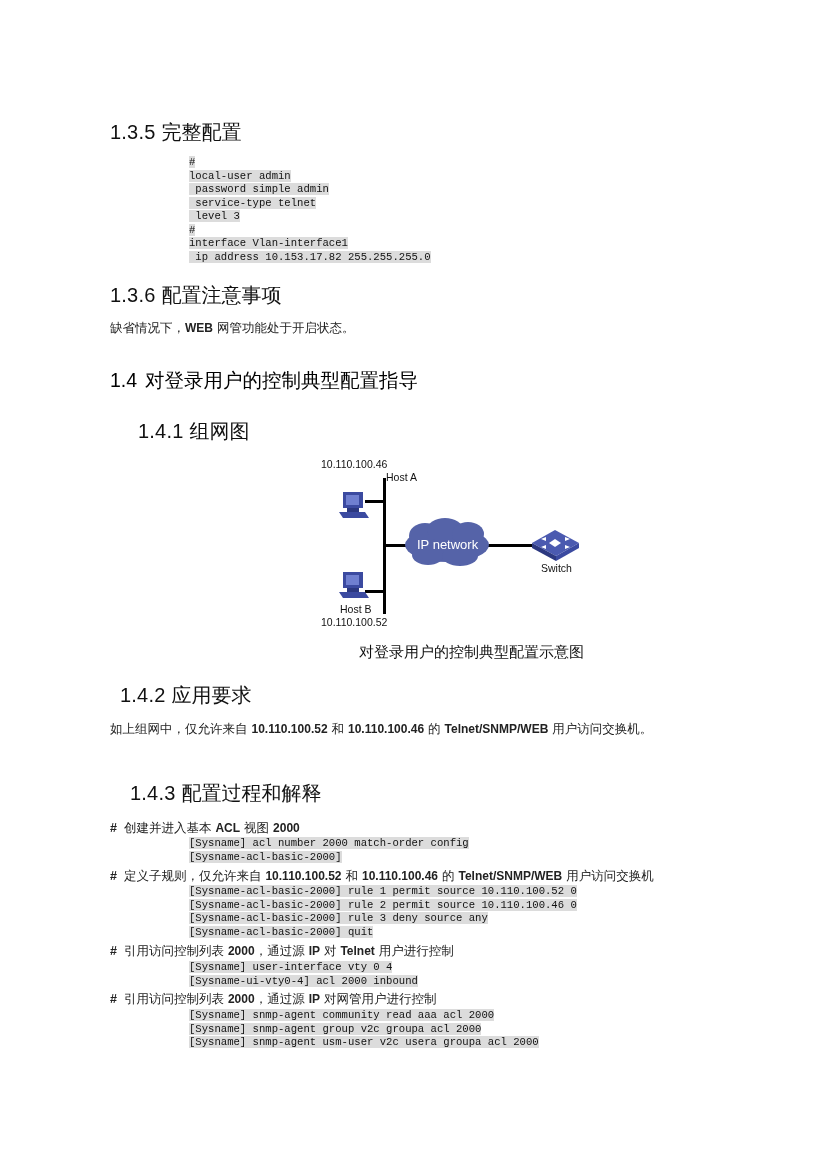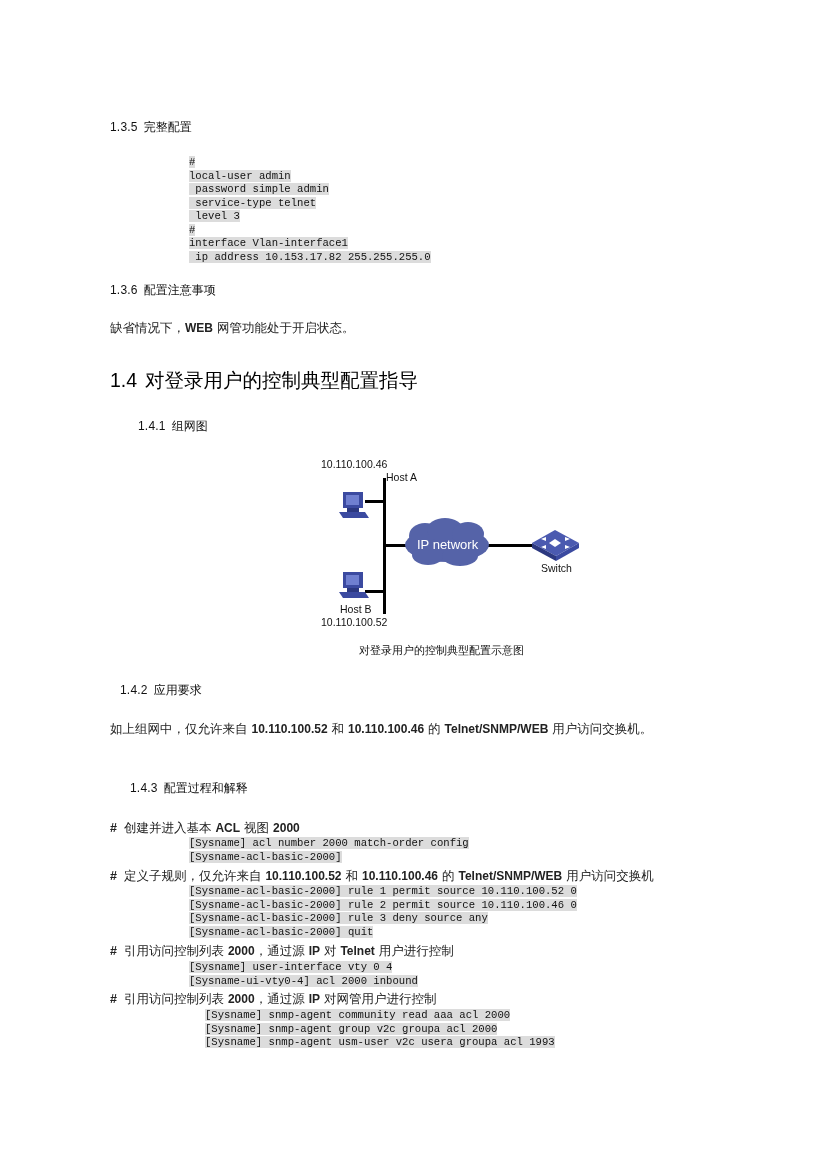--- a/index.html
+++ b/index.html
@@ -1,32 +1,32 @@
 <!DOCTYPE html>
 <html><head>
 <meta charset="utf-8">
 <style>
   html, body { margin: 0; padding: 0; background: #ffffff; }
   body { width: 827px; height: 1170px; position: relative; overflow: hidden;
          font-family: "DejaVu Sans", "Liberation Sans", sans-serif; color: #111; }
   .abs { position: absolute; }
-  .h3 { font-family: "Liberation Sans", "DejaVu Sans", sans-serif; font-size: 12px; color: #111; white-space: nowrap; }
+  .h3 { font-family: "Liberation Sans", "DejaVu Sans", sans-serif; font-size: 20px; color: #111; white-space: nowrap; }
   .h3 .num { letter-spacing: 0.2px; margin-right: 6px; }
   .h2 { font-family: "Liberation Sans", "DejaVu Sans", sans-serif; font-size: 19.5px; color: #000; white-space: nowrap; }
   .h2 .num { margin-right: 8px; font-weight: normal; }
   .para { font-size: 12.5px; color: #222; white-space: nowrap; }
   .para b { font-family: "Liberation Sans", sans-serif; font-weight: bold; font-size: 12px; }
   .code { font-family: "Liberation Mono", "DejaVu Sans Mono", monospace; font-size: 10.6px; line-height: 13.5px; color: #111; }
   .code .ln { display: block; white-space: pre; }
   .code .ln span { background: #dcdcdc; }
   .step { font-size: 12.5px; color: #222; white-space: nowrap; }
   .step b { font-family: "Liberation Sans", sans-serif; font-weight: bold; font-size: 12px; }
   .step .hash { font-family: "Liberation Sans", sans-serif; font-weight: bold; margin-right: 7px; }
   .diagram-label { font-family: "Liberation Sans", sans-serif; font-size: 10.5px; color: #111; white-space: nowrap; }
-  .caption { font-size: 11px; color: #111; white-space: nowrap; }
+  .caption { font-size: 15px; color: #111; white-space: nowrap; }
 </style>
 </head>
 <body>
 
 <div class="abs h3" style="left:110px; top:119px;">
   <span class="num">1.3.5</span><span>完整配置</span>
 </div>
 
 <div class="abs code" style="left:189px; top:156px;">
   <span class="ln"><span>#</span></span>
@@ -145,17 +145,17 @@
   <span class="hash">#</span><span>引用访问控制列表 </span><b>2000</b><span>，通过源 </span><b>IP</b><span> 对 </span><b>Telnet</b><span> 用户进行控制</span>
 </div>
 <div class="abs code" style="left:189px; top:961px;">
   <span class="ln"><span>[Sysname] user-interface vty 0 4</span></span>
   <span class="ln"><span>[Sysname-ui-vty0-4] acl 2000 inbound</span></span>
 </div>
 
 <div class="abs step" style="left:110px; top:991px;">
   <span class="hash">#</span><span>引用访问控制列表 </span><b>2000</b><span>，通过源 </span><b>IP</b><span> 对网管用户进行控制</span>
 </div>
-<div class="abs code" style="left:189px; top:1009px;margin-left:16px;">
+<div class="abs code" style="left:189px; top:1009px;">
   <span class="ln"><span>[Sysname] snmp-agent community read aaa acl 2000</span></span>
   <span class="ln"><span>[Sysname] snmp-agent group v2c groupa acl 2000</span></span>
-  <span class="ln"><span>[Sysname] snmp-agent usm-user v2c usera groupa acl 1993</span></span>
+  <span class="ln"><span>[Sysname] snmp-agent usm-user v2c usera groupa acl 2000</span></span>
 </div>
 
 </body></html>

